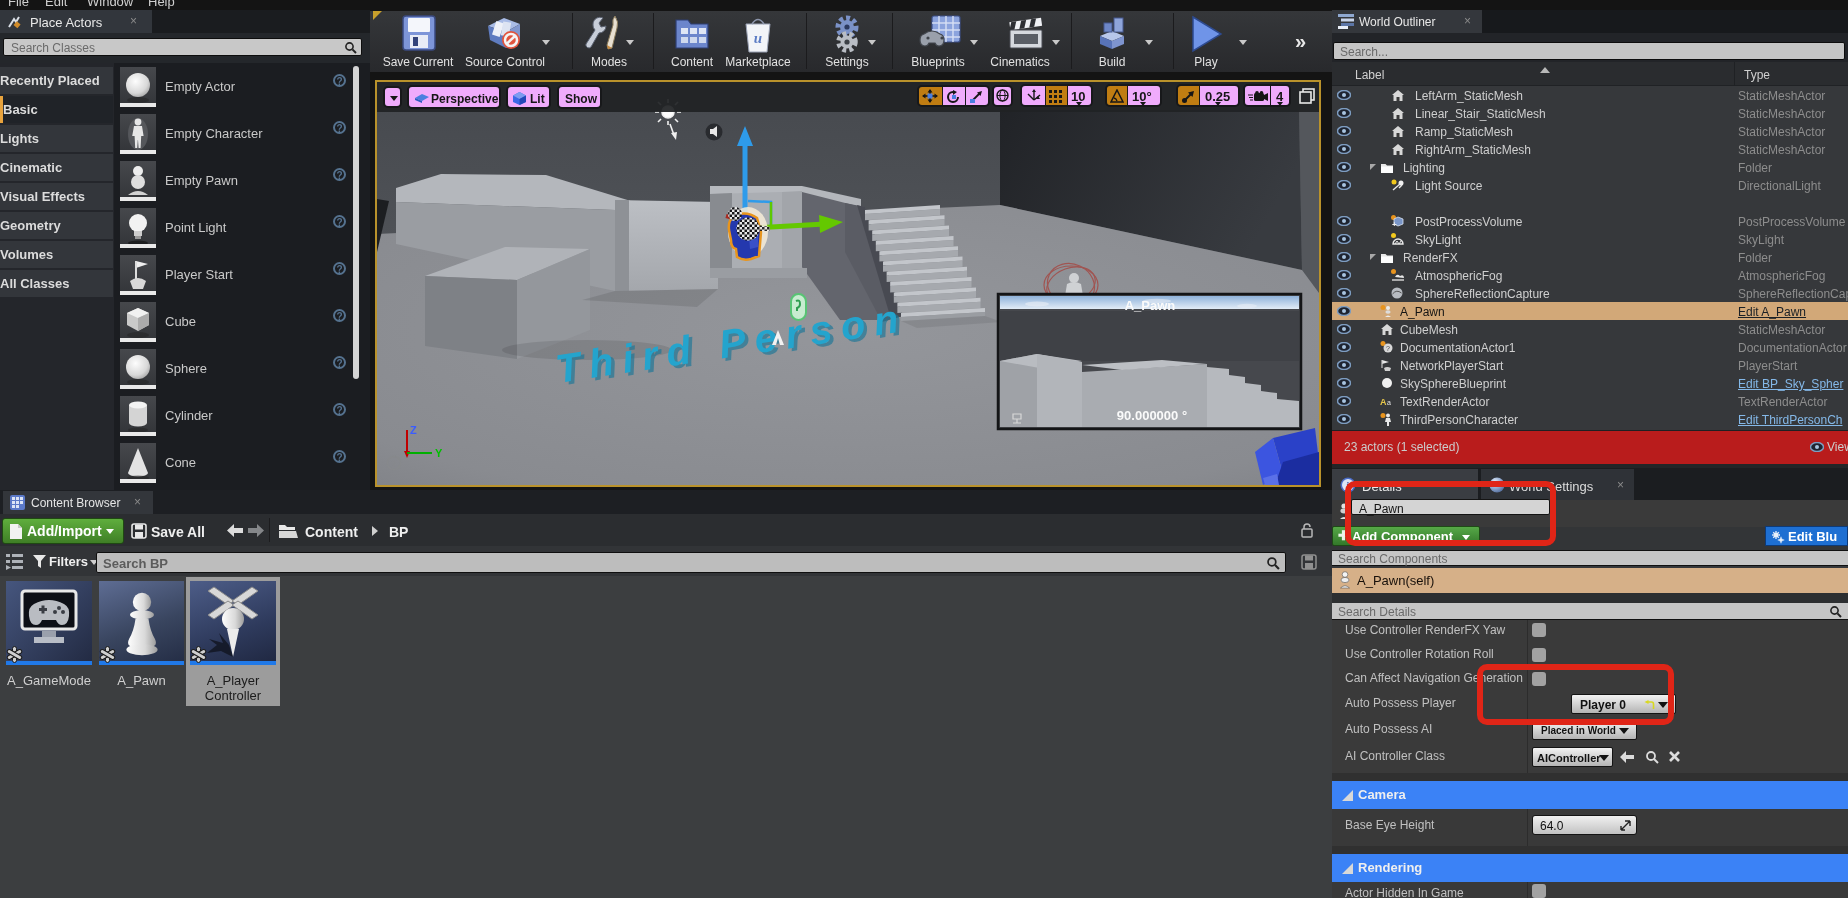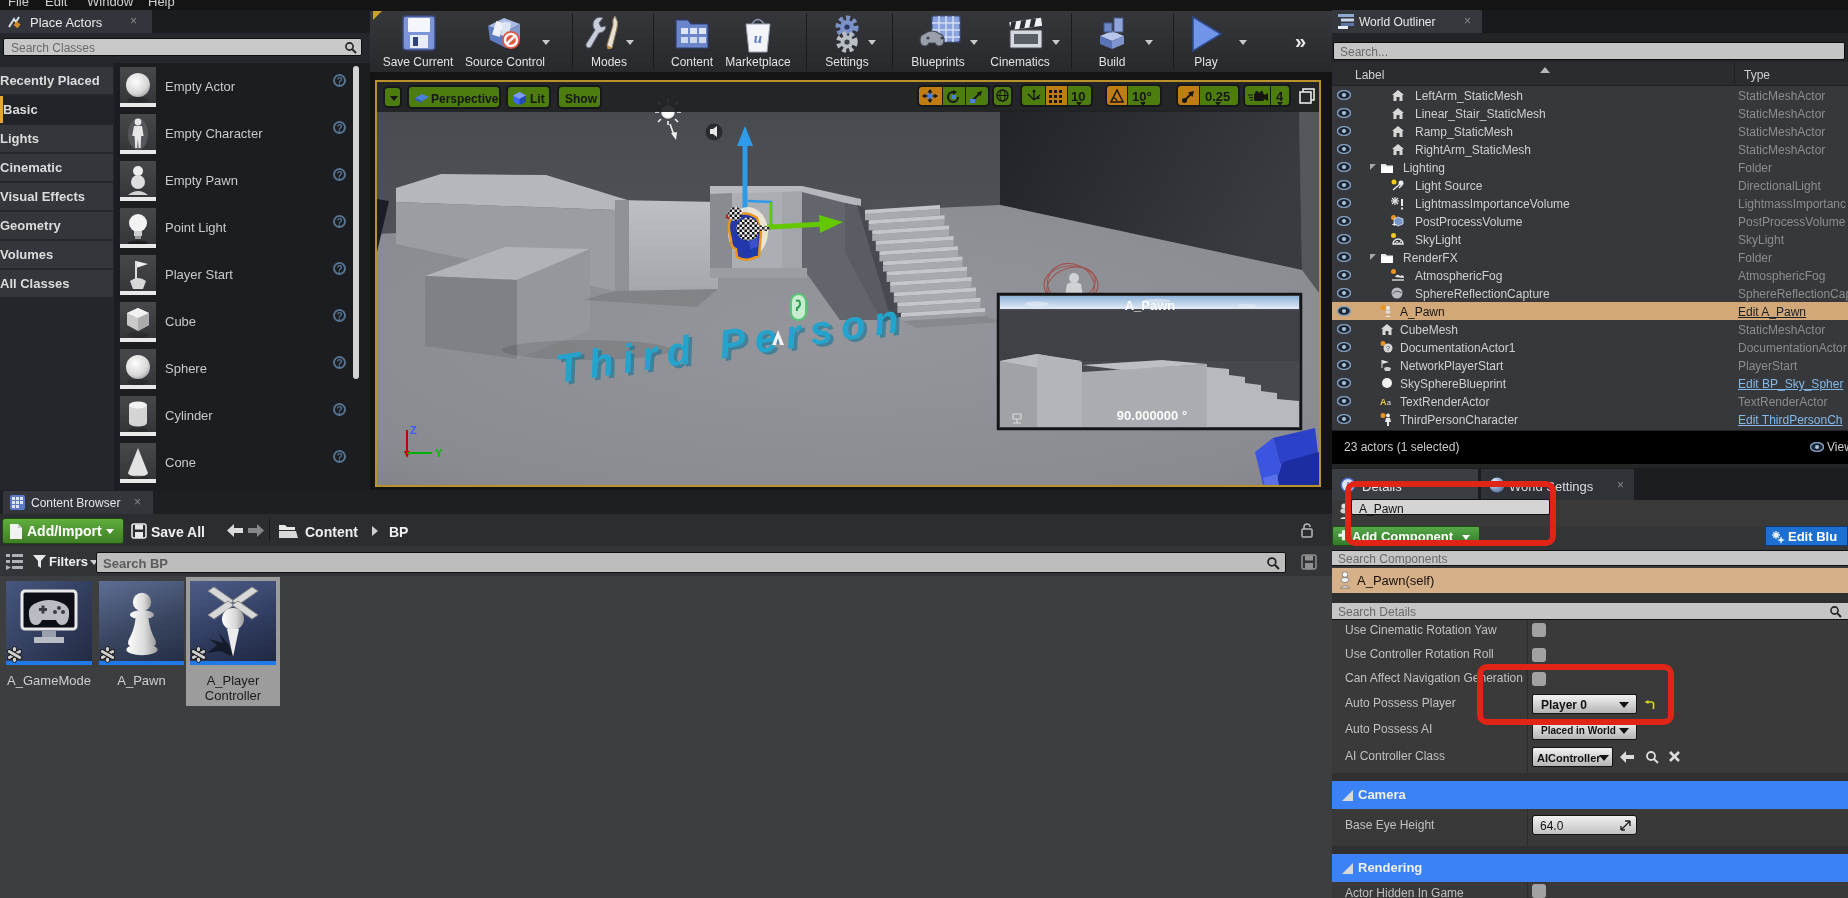--- a/index.html
+++ b/index.html
@@ -11,21 +11,21 @@
 .catrow { overflow:hidden; }
 .aitem { position:absolute; left:0; width:256px; height:47px; }
 .aitem .thumb { position:absolute; left:6px; top:2px; width:36px; height:40px; background:linear-gradient(#46484c,#323438); }
 .aitem .tstrip { position:absolute; left:6px; top:38px; width:36px; height:4px; background:#e9e9e9; }
 .aitem .alabel { position:absolute; left:51px; top:14px; font-size:13px; color:#c9c9c9; white-space:nowrap; }
 .qm { position:absolute; left:219px; top:9px; width:13px; height:13px; border:2px solid #55728f; border-radius:50%; color:#55728f; font-size:10px; font-weight:bold; text-align:center; line-height:12px; }
 .tbicon { position:absolute; top:14px; }
 .tblabel { position:absolute; top:55px; font-size:12px; color:#e2e2e2; text-align:center; white-space:nowrap; }
 .tbsep { position:absolute; top:13px; width:1px; height:56px; background:#1b1b1d; }
 .tbdrop { position:absolute; top:40px; width:0; height:0; border-left:4px solid transparent; border-right:4px solid transparent; border-top:5px solid #c9c9c9; }
-.vpbtn { position:absolute; background:#4d7c0f; border:2px solid #17181a; border-radius:5px; color:#161616; font-size:13px; font-weight:bold; }
+.vpbtn { position:absolute; background:#f0abfc; border:2px solid #17181a; border-radius:5px; color:#161616; font-size:13px; font-weight:bold; }
 .orange { background:#c07d12 !important; }
 .dlabel { position:absolute; left:13px; font-size:12px; color:#c0c0c0; white-space:nowrap; }
 .chk { position:absolute; left:200px; width:14px; height:14px; background:#a2a2a2; border-radius:3px; }
 .ddown { position:absolute; left:200px; width:105px; height:20px; background:linear-gradient(#f2f2f2,#b4b4b4); border:1px solid #141414; border-radius:2px; font-size:12px; font-weight:bold; color:#111; }
 .ddown .dtx { position:absolute; left:8px; top:3px; white-space:nowrap; }
 .ddown .dar { position:absolute; right:7px; top:7px; width:0; height:0; border-left:5px solid transparent; border-right:5px solid transparent; border-top:6px solid #111; }
 .shead { position:absolute; left:0; width:516px; height:19px; background:#3b82f6; color:#efefef; font-size:13px; font-weight:bold; }
 .redbox { position:absolute; border:6px solid #e02517; border-radius:10px; z-index:50; }
 </style>
 </head>
@@ -895,37 +895,20 @@
           <circle cx="3" cy="3" r="2.5" fill="#f2c91e"></circle>
           <g stroke="#e8e8e8" stroke-width="1.4">
             <line x1="2" y1="11" x2="9" y2="5"></line>
             <line x1="8" y1="9" x2="11" y2="6"></line>
           </g>
           <circle cx="10" cy="4" r="2.5" fill="#f0f0f0"></circle>
         </svg>
         <div class="abs txt" style="left:83px;top:3px;font-size:12px;color:#cfcfcf;">Light Source</div>
         <div class="abs txt" style="left:406px;font-size:12px;white-space:nowrap;color:#8d8d8d;top:3px;">DirectionalLight</div>
       </div>
-    <div class="abs" style="left:0;top:108px;width:516px;height:18px;">
-        <svg class="abs" style="left:5px;top:4px;" width="14" height="10" viewBox="0 0 14 10">
-          <use href="#eye"></use>
-        </svg>
-        <svg class="abs" style="left:59px;top:3px;" width="14" height="13" viewBox="0 0 14 13">
-          <g stroke="#e8e8e8" stroke-width="1.2">
-            <line x1="4" y1="0" x2="4" y2="8"></line>
-            <line x1="0" y1="4" x2="8" y2="4"></line>
-            <line x1="1" y1="1" x2="7" y2="7"></line>
-            <line x1="7" y1="1" x2="1" y2="7"></line>
-          </g>
-          <rect x="10" y="2" width="2" height="7" fill="#e8e8e8"></rect>
-          <rect x="10" y="10.5" width="2" height="2" fill="#e8e8e8"></rect>
-        </svg>
-        <div class="abs txt" style="left:83px;top:3px;font-size:12px;color:#cfcfcf;">LightmassImportanceVolume</div>
-        <div class="abs txt" style="left:406px;font-size:12px;white-space:nowrap;color:#8d8d8d;top:3px;">LightmassImportanc</div>
-      </div>
     <div class="abs" style="left:0;top:126px;width:516px;height:18px;">
         <svg class="abs" style="left:5px;top:4px;" width="14" height="10" viewBox="0 0 14 10">
           <use href="#eye"></use>
         </svg>
         <svg class="abs" style="left:59px;top:3px;" width="14" height="13" viewBox="0 0 14 13">
           <circle cx="2.5" cy="2.5" r="2.5" fill="#e8941e"></circle>
           <path d="M7 2 l5 2 v5 l-5 2 l-4-2 v-5 z" fill="#7a96c8" stroke="#dce4f2" stroke-width="0.8"></path>
           <text x="1" y="12" font-size="8" fill="#f0f0f0" font-weight="bold">+</text>
         </svg>
         <div class="abs txt" style="left:83px;top:3px;font-size:12px;color:#cfcfcf;">PostProcessVolume</div>
@@ -1051,21 +1034,21 @@
         </svg>
         <svg class="abs" style="left:48px;top:3px;" width="14" height="13" viewBox="0 0 14 13">
           <circle cx="3" cy="2.5" r="2.5" fill="#e8941e"></circle>
           <circle cx="8" cy="2.5" r="2" fill="#e8e8e8"></circle>
           <path d="M6 5 h4 l1 4 h-2 v4 h-2 v-4 h-2 z" fill="#e8e8e8"></path>
         </svg>
         <div class="abs txt" style="left:68px;top:3px;font-size:12px;color:#cfcfcf;">ThirdPersonCharacter</div>
         <div class="abs txt" style="left:406px;font-size:12px;white-space:nowrap;color:#84b8e8;text-decoration:underline;top:3px;">Edit ThirdPersonCh</div>
       </div>
   </div>
-  <div class="abs" style="left:0;top:420px;width:516px;height:34px;background:#000000;border-top:1px solid #1e2023;">
+  <div class="abs" style="left:0;top:420px;width:516px;height:34px;background:#b91c1c;border-top:1px solid #1e2023;">
     <div class="abs txt" style="left:12px;top:9px;font-size:12px;color:#cccccc;">23 actors (1 selected)</div>
     <svg class="abs" style="left:478px;top:11px;" width="14" height="10" viewBox="0 0 14 10">
         <use href="#eye"></use>
       </svg>
     <div class="abs txt" style="left:495px;top:9px;font-size:12px;color:#cccccc;">View</div>
   </div>
   <div class="abs" style="left:0;top:454px;width:516px;height:4px;background:#232527;"></div>
 
   <div class="abs" style="left:0;top:458px;width:516px;height:32px;background:#1b1d20;"></div>
   <div class="abs" style="left:0;top:459px;width:146px;height:31px;background:#3a3d42;">
@@ -1139,28 +1122,28 @@
   <div class="abs" style="left:0;top:593px;width:516px;height:17px;background:#c6c6c6;border-bottom:1px solid #111;">
     <div class="abs txt" style="left:6px;top:2px;font-size:12px;color:#6a6a6a;">Search Details</div>
     <svg class="abs" style="right:6px;top:2px;" width="13" height="13" viewBox="0 0 13 13">
         <circle cx="5.5" cy="5.5" r="3.6" fill="none" stroke="#222" stroke-width="1.6"></circle>
         <line x1="8.4" y1="8.4" x2="12" y2="12" stroke="#222" stroke-width="2"></line>
       </svg>
   </div>
 
   <div class="abs" style="left:0;top:610px;width:516px;height:153px;background:#3a3a3a;"></div>
   <div class="abs" style="left:195px;top:610px;width:1px;height:153px;background:#2c2c2c;"></div>
-  <div class="dlabel" style="top:613px;">Use Cinematic Rotation Yaw</div>
+  <div class="dlabel" style="top:613px;">Use Controller RenderFX Yaw</div>
   <div class="chk" style="top:613px;"></div>
   <div class="dlabel" style="top:637px;">Use Controller Rotation Roll</div>
   <div class="chk" style="top:638px;"></div>
   <div class="dlabel" style="top:661px;">Can Affect Navigation Generation</div>
   <div class="chk" style="top:662px;"></div>
   <div class="dlabel" style="top:686px;">Auto Possess Player</div>
-  <div class="ddown" style="top:684px;">
+  <div class="ddown" style="top:684px;margin-left:39px;">
       <div class="dtx">Player 0</div>
       <div class="dar"></div>
     </div>
   <svg class="abs" style="left:312px;top:690px;" width="11" height="11" viewBox="0 0 11 11">
       <path d="M9.5 9 V4 Q9.5 2 7.5 2 H3" fill="none" stroke="#d8d820" stroke-width="1.6"></path>
       <polygon points="0.5,2 4.5,0 4.5,4" fill="#d8d820"></polygon>
     </svg>
   <div class="dlabel" style="top:712px;">Auto Possess AI</div>
   <div class="ddown" style="top:710px;">
       <div class="dtx" style="font-size:10px;top:4px;">Placed in World</div>

